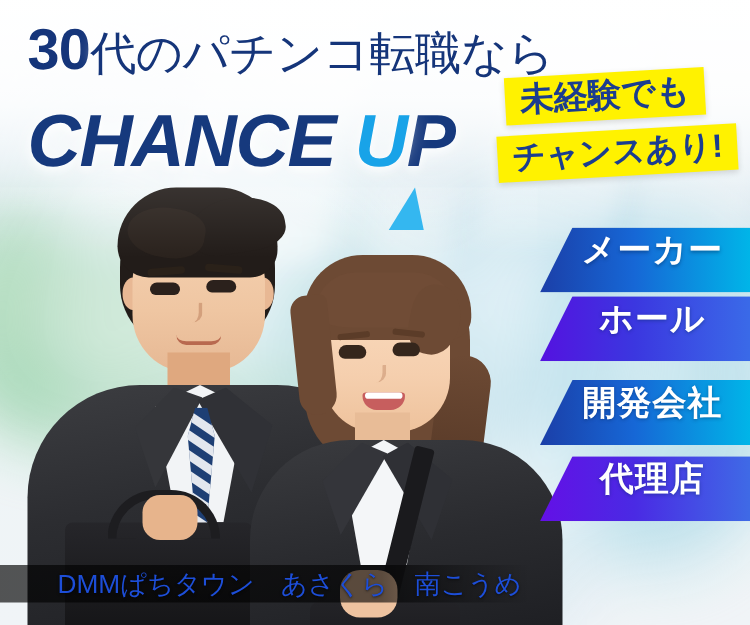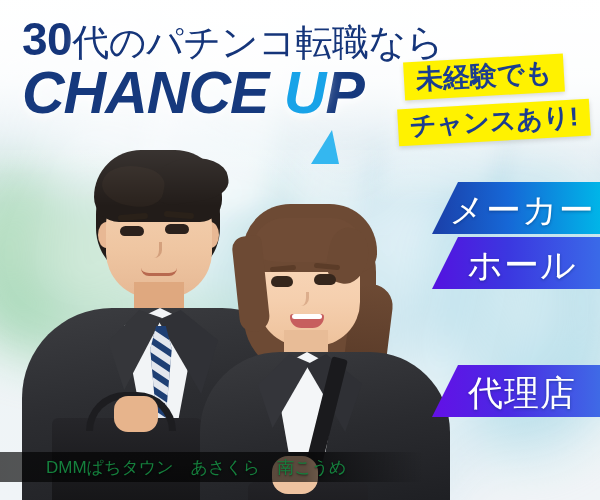--- a/index.html
+++ b/index.html
@@ -109,21 +109,21 @@
   .headline{
     position:absolute; left:22px; top:16px; width:420px;
     color:#15357a; letter-spacing:-.5px; line-height:1;
     text-shadow:0 2px 6px rgba(255,255,255,.85), 0 0 14px rgba(255,255,255,.8);
     white-space:nowrap;
   }
   .headline .num{ font-size:46px; font-weight:bold; }
   .headline .kana{ font-size:37px; font-weight:normal; }
 
   .logo{
-    position:absolute; left:22px; top:64px; width:400px;
+    position:absolute; left:22px; top:84px; width:400px;
     font-size:59px; font-weight:bold; font-style:italic;
     letter-spacing:-1px; line-height:1; white-space:nowrap;
     text-shadow:0 2px 8px rgba(255,255,255,.85), 0 0 18px rgba(255,255,255,.75);
   }
   .logo .lw1{ color:#16397d; }
   .logo .lu{ color:#18a3e8; position:relative; display:inline-block; }
   .logo .lw2{ color:#16397d; }
   .arrowup{
     position:absolute; left:292px; top:66px; width:0; height:0;
     border-left:15px solid transparent; border-right:13px solid transparent;
@@ -142,41 +142,41 @@
     line-height:1.12;
     box-shadow:0 2px 5px rgba(0,0,0,.14);
   }
   .badge1{ left:404px; top:58px; transform:rotate(-3.2deg); }
   .badge2{ left:398px; top:104px; transform:rotate(-3.2deg); font-size:26px; }
 
   
   .cats{ position:absolute; left:0; top:0; width:600px; height:500px; }
   .cat{
     position:absolute; right:0; width:168px; height:52px;
-    display:flex; align-items:flex-end; justify-content:center;
+    display:flex; align-items:flex-start; justify-content:center;
     clip-path:polygon(26px 0, 100% 0, 100% 100%, 0 100%);
-    color:#ffffff; font-weight:normal; font-size:35px; letter-spacing:1px;
+    color:#ffffff; font-weight:bold; font-size:27px; letter-spacing:1px;
     text-shadow:0 1px 3px rgba(0,40,90,.45);
     box-shadow:0 2px 6px rgba(0,0,0,.18);
   }
   .cat span{ transform:translateX(6px); }
   .cat0{ top:182px; background:linear-gradient(90deg,#1b3fa8 0%,#1667d6 45%,#00b5e8 100%); }
   .cat1{ top:237px; background:linear-gradient(90deg,#5412e0 0%,#3b37e0 45%,#3a6ae8 100%); }
   .cat2{ top:304px; background:linear-gradient(90deg,#1b3fa8 0%,#1667d6 45%,#00b5e8 100%); }
   .cat3{ top:365px; background:linear-gradient(90deg,#6310e6 0%,#4a2ae4 45%,#3f6ae6 100%); }
   .cat4{ top:426px; background:linear-gradient(90deg,#1140c0 0%,#1277de 48%,#00c2f0 100%); }
 
   
   .caption-band{
     position:absolute; left:0; top:452px; width:424px; height:30px;
     background:linear-gradient(90deg,rgba(0,0,0,.66) 0%,rgba(0,0,0,.62) 72%,rgba(0,0,0,0) 100%);
   }
   .caption{
     position:absolute; left:46px; top:456px; width:380px; height:24px;
-    color:#15803d; font-size:17px; line-height:24px; white-space:nowrap;
+    color:#1d4ed8; font-size:21px; line-height:24px; white-space:nowrap;
     text-shadow:0 1px 2px rgba(0,0,0,.6);
   }
 </style>
 </head>
 <body>
 
 <div id="banner">
 
   <div class="bg-base"></div>
   <div class="bg-blobs">
@@ -269,20 +269,23 @@
   <div class="badge badge1">未経験でも</div>
   <div class="badge badge2">チャンスあり!</div>
 
   <div class="cats">
     <div class="cat cat0">
         <span>メーカー</span>
       </div>
     <div class="cat cat1">
         <span>ホール</span>
       </div>
+    <div class="cat cat2">
+        <span>開発会社</span>
+      </div>
     <div class="cat cat3">
         <span>代理店</span>
       </div>
   </div>
 
   <div class="caption-band"></div>
   <div class="caption">DMMぱちタウン　あさくら　南こうめ</div>
 
 </div>
 

